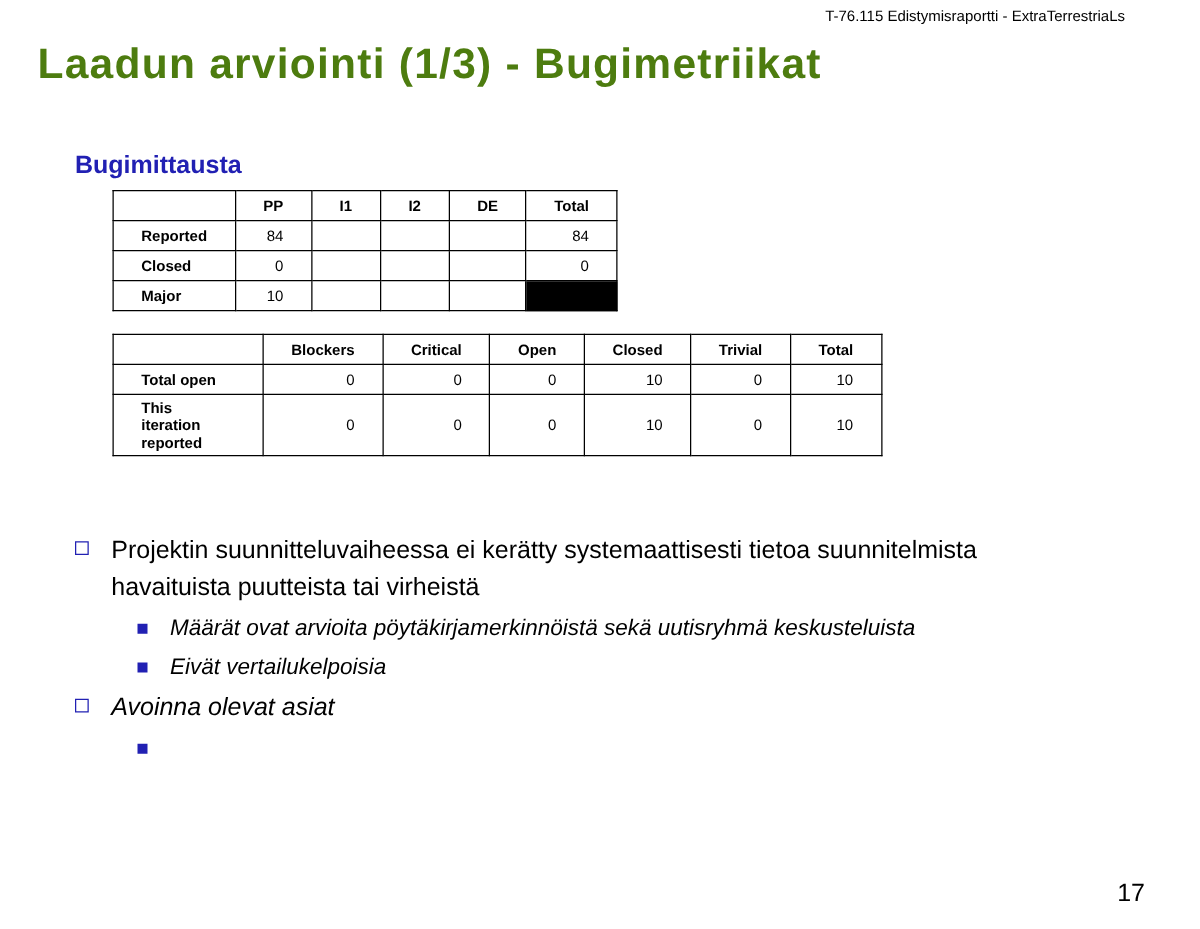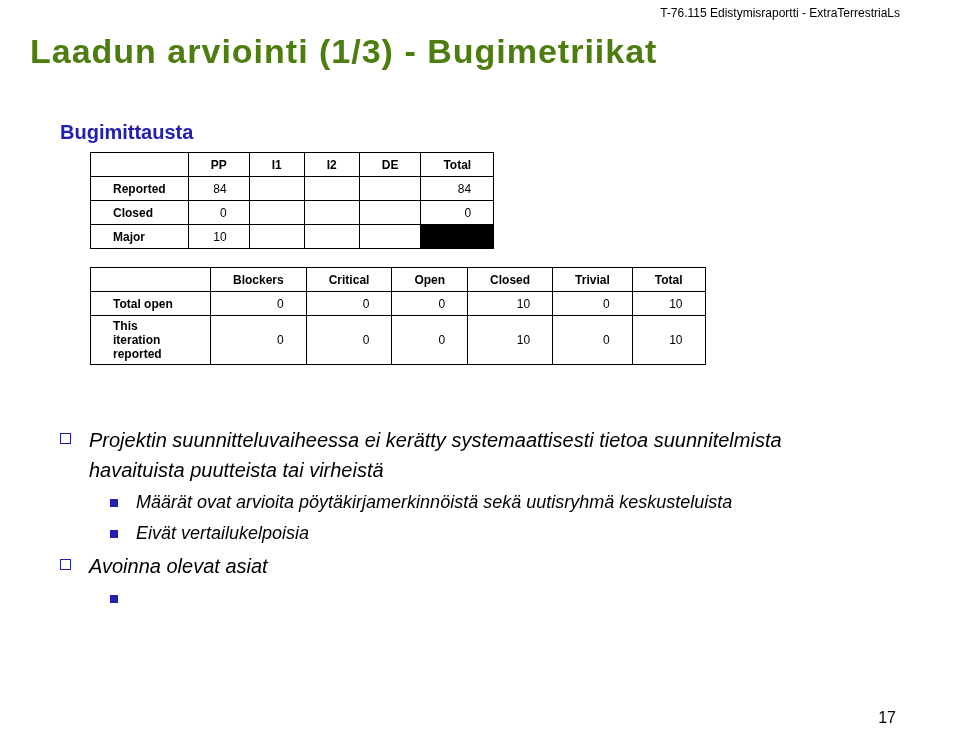--- a/index.html
+++ b/index.html
@@ -71,21 +71,21 @@
     margin-left: 30px;
     font-size: 20px;
     line-height: 1.5;
   }
   .bullets .row {
     display: flex;
     align-items: flex-start;
     margin-bottom: 4px;
   }
   .bullets .lvl1 { margin-left: 0; }
-  .bullets .lvl1 .text { font-style: italic; }
+  .bullets .lvl1 .text { }
   .bullets .lvl2 { margin-left: 50px; }
   .bullets .lvl2 .text { font-style: italic; font-size: 18px; }
   .bullets .lvl1b { margin-left: 0; }
   .bullets .lvl1b .text { font-style: italic; }
 
   .bullets .sq {
     width: 11px;
     height: 11px;
     border: 1.5px solid #2120b3;
     margin-top: 8px;
@@ -94,22 +94,22 @@
   }
   .bullets .sq.filled {
     background: #2120b3;
     width: 8px; height: 8px; border: none;
     margin-top: 10px;
   }
 
   .footer {
     position: absolute;
     bottom: 16px;
-    right: 64px;
-    font-size: 16px;
+    right: 44px;
+    font-size: 20px;
   }
 </style>
 </head>
 <body>
 
 <div class="page">
   <div class="header-right">T-76.115 Edistymisraportti - ExtraTerrestriaLs</div>
   <div class="title">Laadun arviointi (1/3) - Bugimetriikat</div>
   <div class="subheading">Bugimittausta</div>
 

